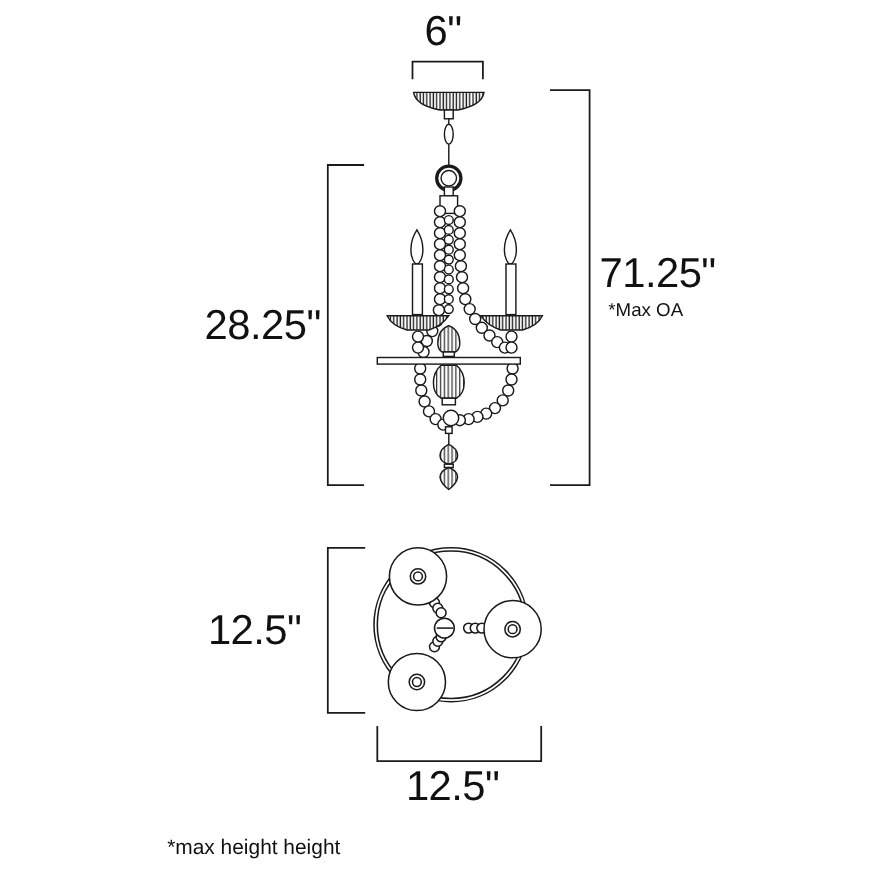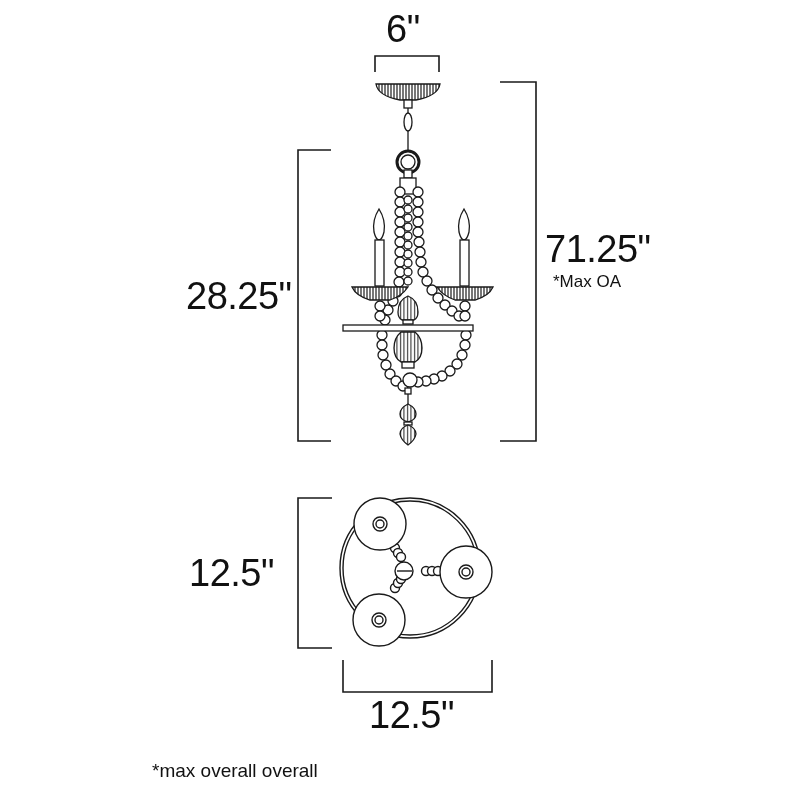--- a/index.html
+++ b/index.html
@@ -182,13 +182,13 @@
     </g>
   </g>
 </svg>
 
 <div class="label dim-big" style="left:386px; top:8px;">6"</div>
 <div class="label dim-big" style="left:186px; top:275px;">28.25"</div>
 <div class="label dim-big" style="left:545px; top:228px;">71.25"</div>
 <div class="label dim-small" style="left:553px; top:272px;">*Max OA</div>
 <div class="label dim-big" style="left:189px; top:552px;">12.5"</div>
 <div class="label dim-big" style="left:369px; top:694px;">12.5"</div>
-<div class="label" style="left:152px; top:760px; font-size:19px;">*max overall overall</div>
+<div class="label" style="left:152px; top:760px; font-size:19px;">*max height height</div>
 
 </body></html>

